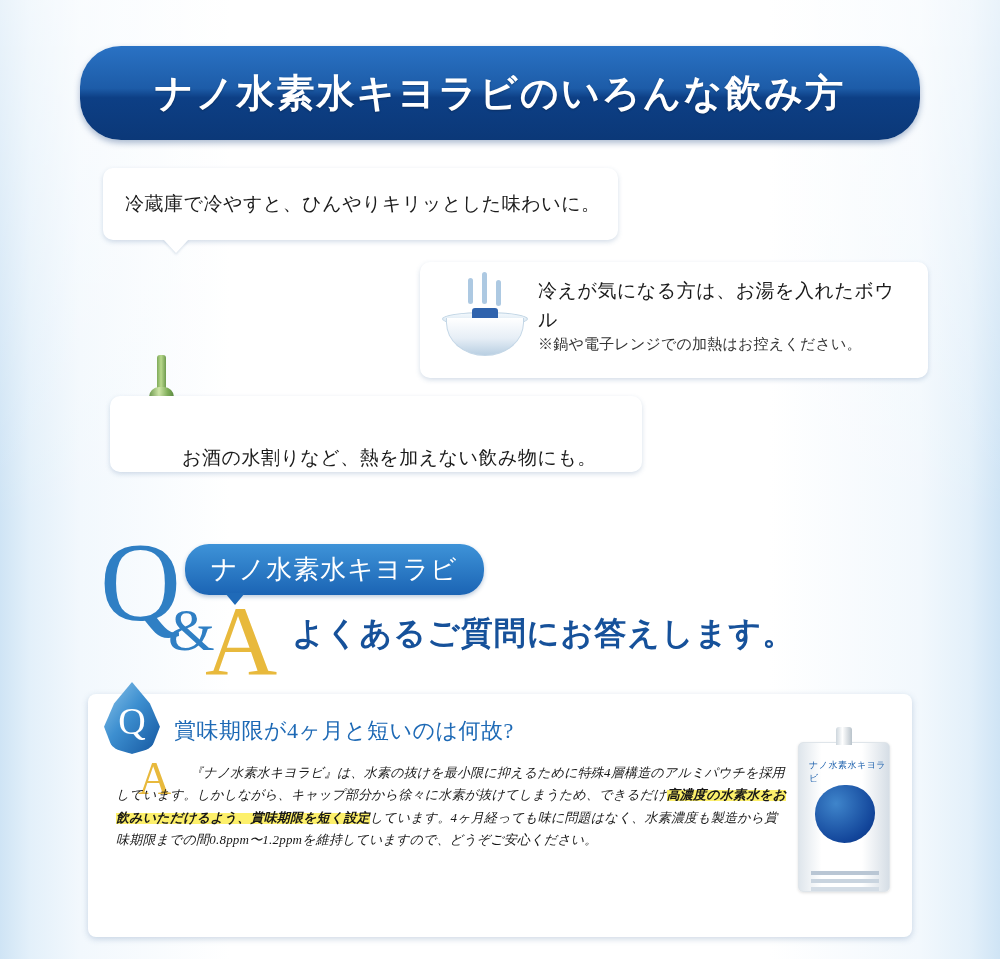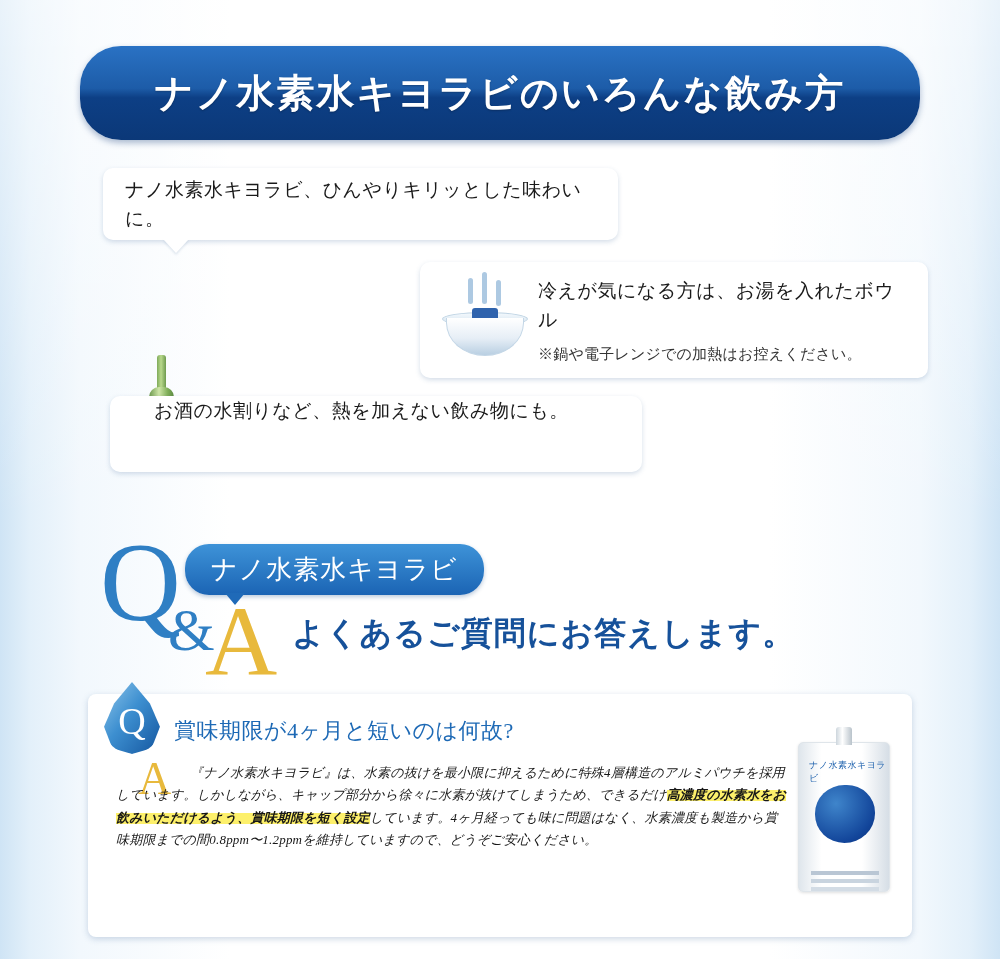--- a/index.html
+++ b/index.html
@@ -84,26 +84,26 @@
     left: 60px; bottom: -13px;
     border-left: 13px solid transparent;
     border-right: 13px solid transparent;
     border-top: 14px solid #ffffff;
     filter: drop-shadow(0 2px 1px rgba(60,100,150,0.15));
   }
 
   #card-warm {
     left: 420px; top: 262px; width: 508px; height: 116px;
     padding: 14px 18px 14px 118px;
-    display: flex; flex-direction: column; justify-content: space-between;
+    display: flex; flex-direction: column; justify-content: flex-start;
   }
 
   #card-drink {
     left: 110px; top: 396px; width: 532px; height: 76px;
-    display: flex; align-items: flex-start; padding-left: 44px;
+    display: flex; align-items: flex-end; padding-left: 72px;
   }
 
   
   .bowl-wrap {
     position: absolute; left: 22px; top: 16px;
     width: 86px; height: 84px;
   }
   .steam {
     position: absolute;
     width: 5px; height: 26px;
@@ -300,21 +300,21 @@
 </head>
 <body>
 
 <div class="page">
 
   <div class="headline">
     <div class="headline-text">ナノ水素水キヨラビのいろんな飲み方</div>
   </div>
 
   <div class="card" id="card-fridge">
-    <div class="card-text">ナノ水素水キヨラビ、ひんやりキリッとした味わいに。</div>
+    <div class="card-text">冷蔵庫で冷やすと、ひんやりキリッとした味わいに。</div>
   </div>
 
   <div class="card" id="card-warm">
     <div class="bowl-wrap">
       <div class="steam" style="left:26px; top:0px;"></div>
       <div class="steam" style="left:40px; top:-6px; height:32px;"></div>
       <div class="steam" style="left:54px; top:2px;"></div>
       <div class="bowl-rim"></div>
       <div class="bowl-pouch"></div>
       <div class="bowl-body"></div>

